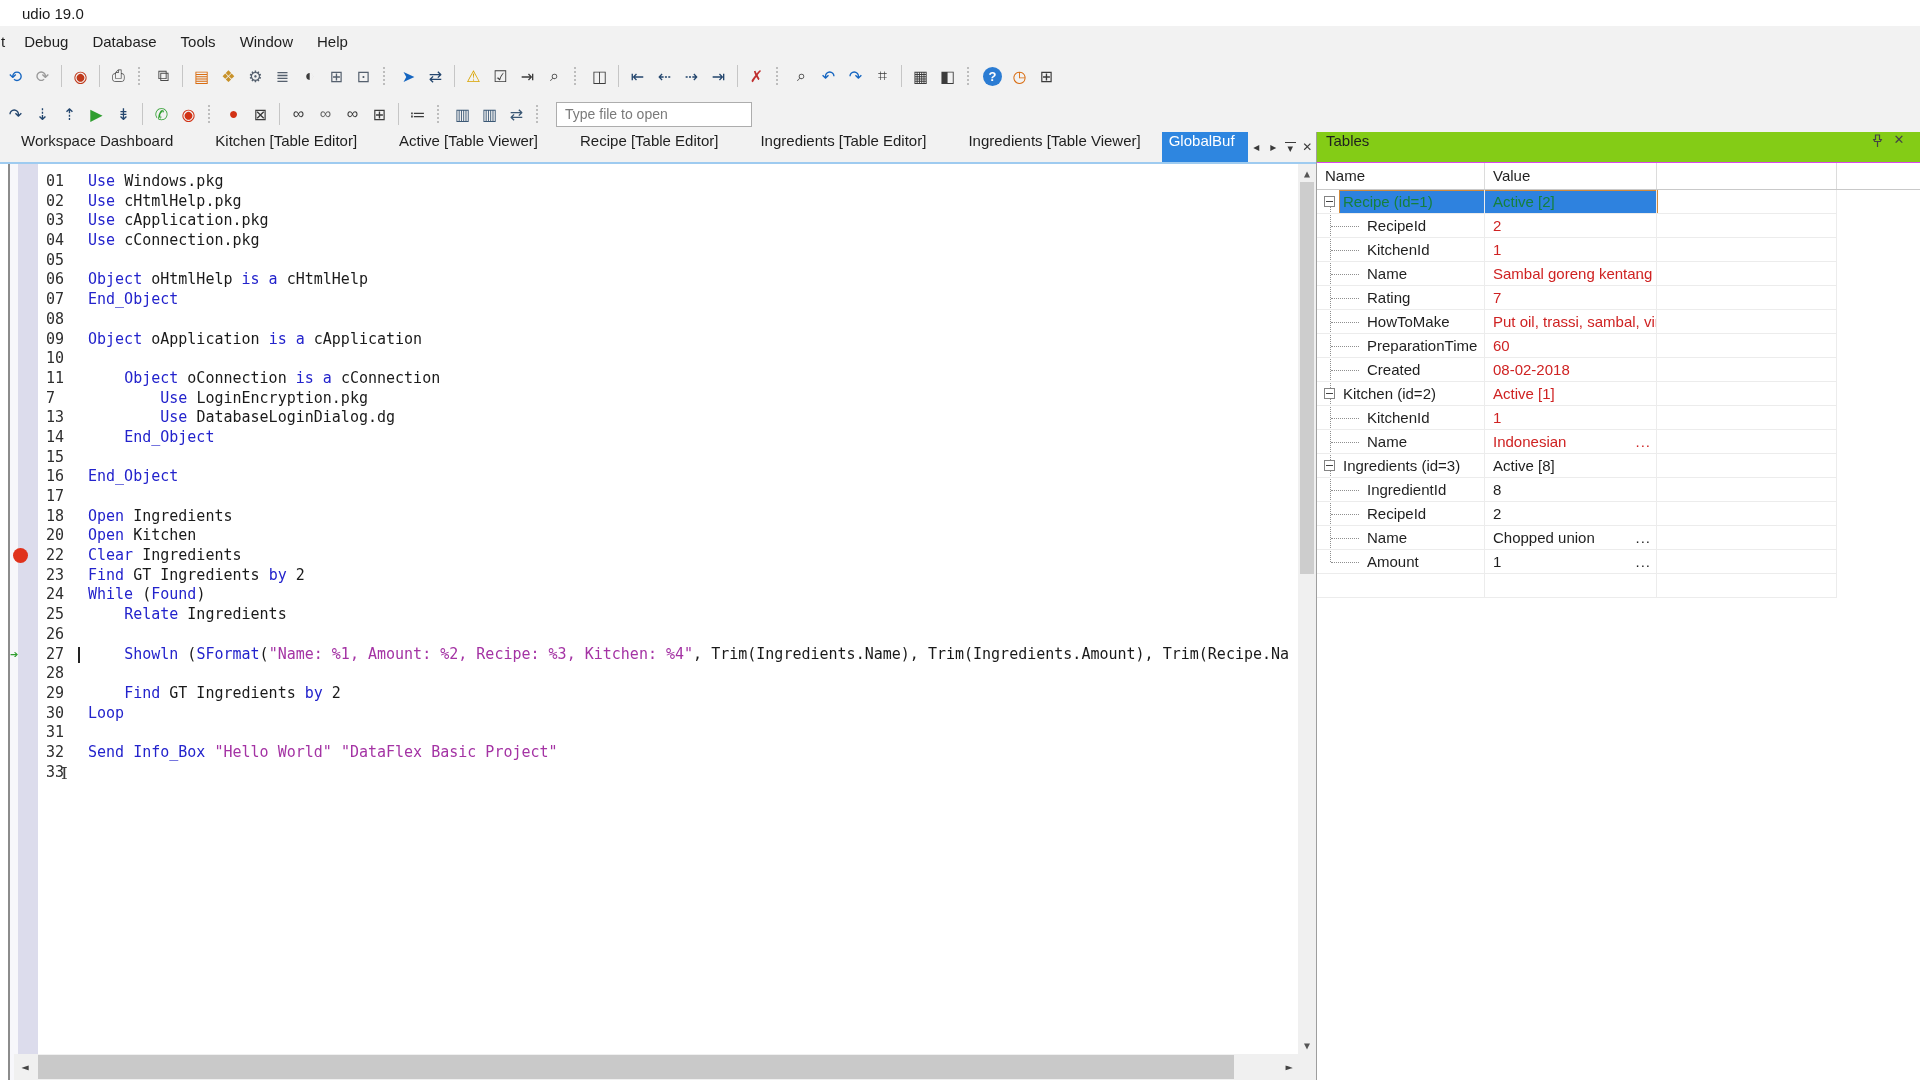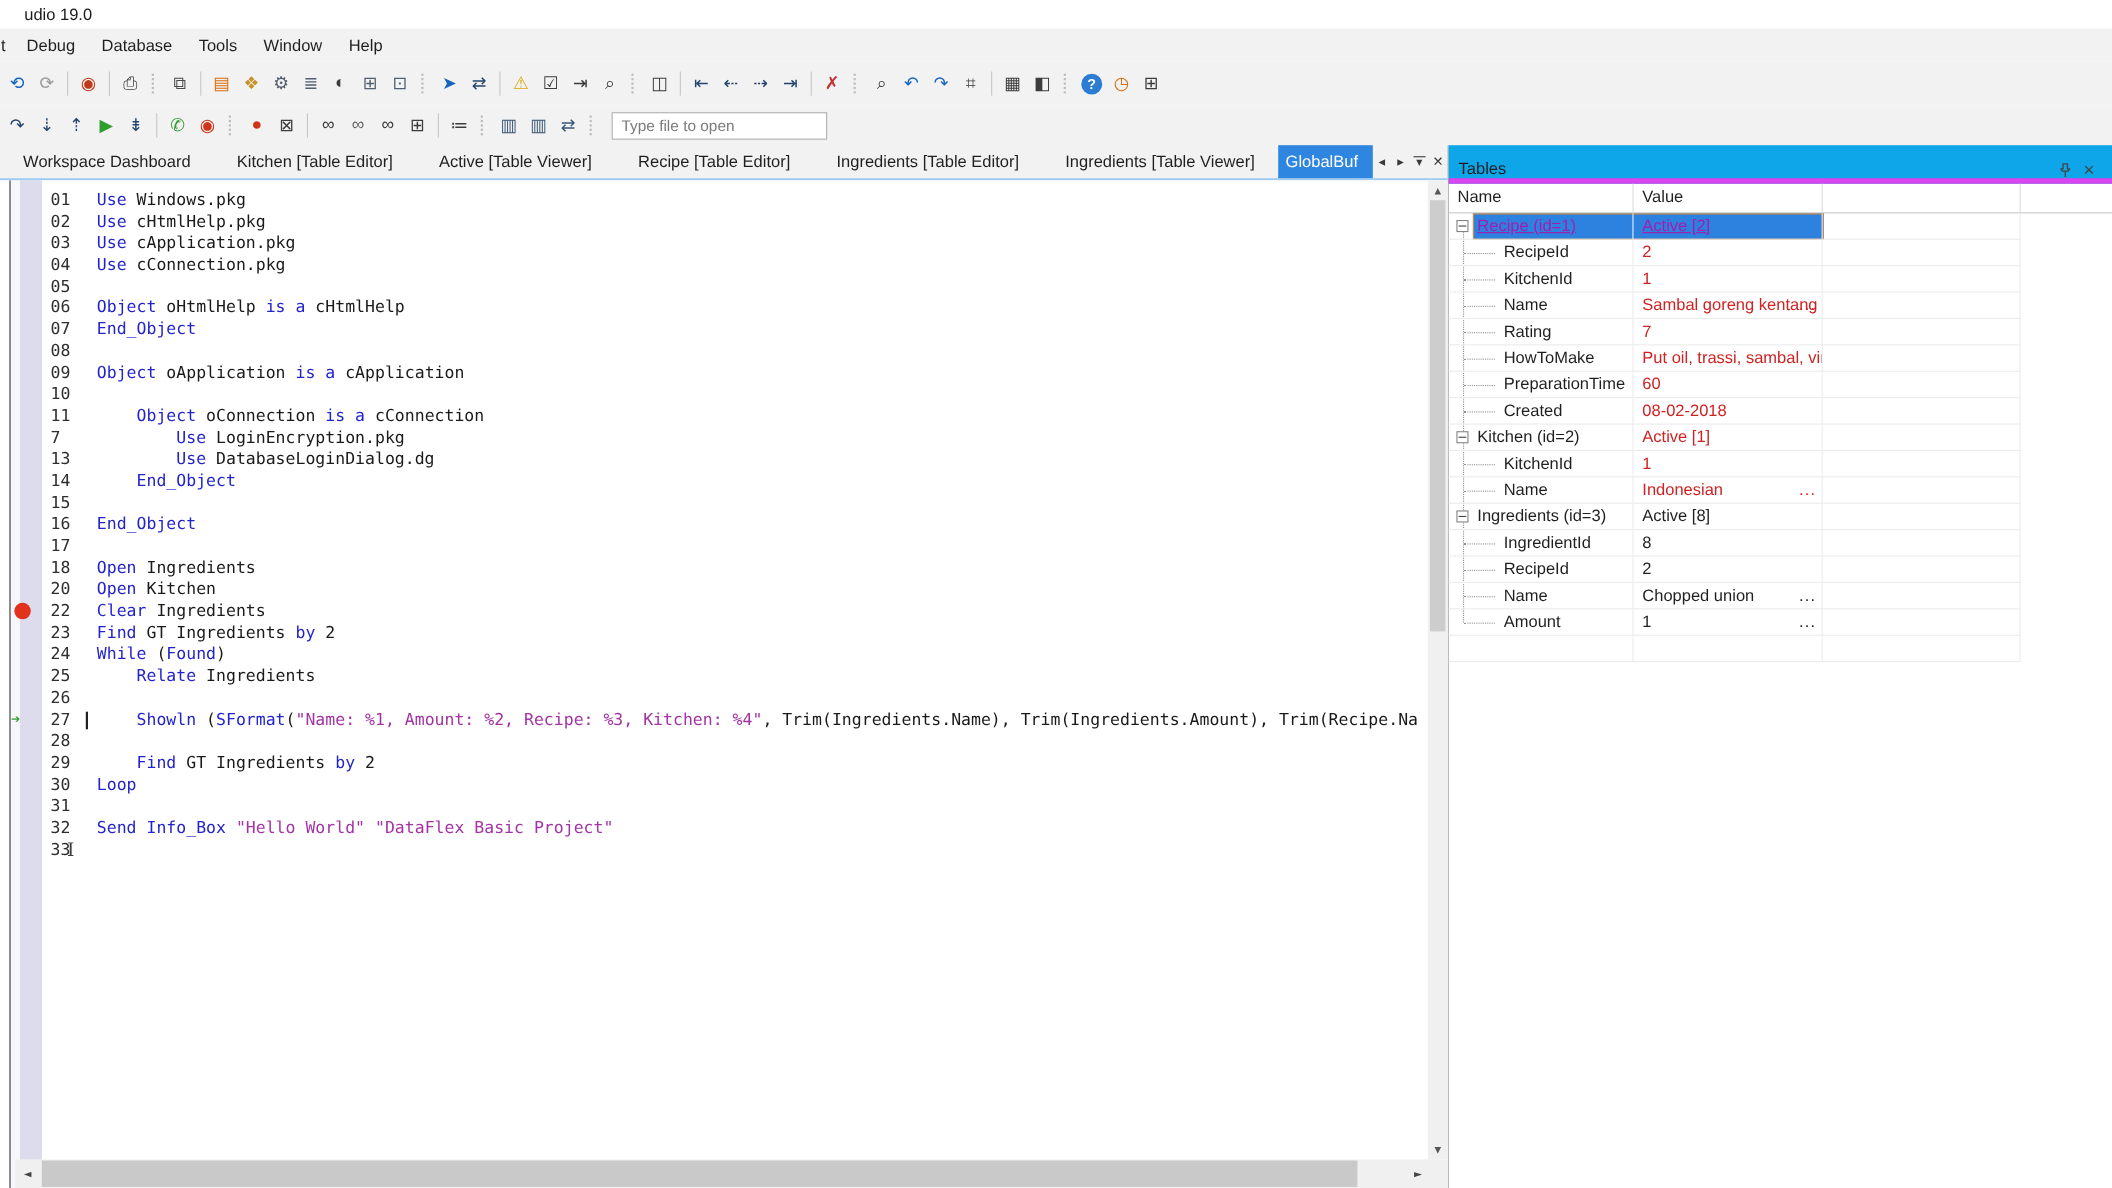--- a/index.html
+++ b/index.html
@@ -19,21 +19,21 @@
   .tbi.round{width:19px;height:19px;border-radius:50%;margin:0 4px;font-size:13px;font-weight:bold;}
   .tsep{width:1px;height:22px;background:#c6c6c6;margin:0 5px;flex:none;}
   .tgrip{width:4px;height:18px;border-left:2px dotted #bdbdbd;margin:0 6px;flex:none;}
   .combo{margin-left:8px;width:186px;height:23px;background:#fff;border:1px solid #adadad;
     font-size:14px;color:#7a7a7a;display:flex;align-items:center;padding-left:8px;flex:none;}
   
   .main{display:flex;height:948px;}
   .left-col{width:1316px;display:flex;flex-direction:column;flex:none;}
   .tabbar{height:30px;background:#f2f2f2;display:flex;align-items:stretch;
     border-bottom:2px solid #9ecbf0;flex:none;}
-  .tab{display:flex;align-items:center;padding:0 21px;font-size:15px;color:#1f1f1f;white-space:nowrap;}
+  .tab{display:flex;align-items:flex-start;padding:0 21px;font-size:15px;color:#1f1f1f;white-space:nowrap;}
   .tab.active{background:#2e86e0;color:#fff;padding:0 7px;width:72px;overflow:hidden;}
   .tabnav{display:flex;align-items:center;color:#3a3a3a;font-size:12px;}
   .tabnav span{width:17px;text-align:center;}
   .tabnav .tab-list-icon{border-top:1px solid #3a3a3a;line-height:10px;height:10px;width:11px;margin:0 3px;font-size:11px;}
   
   .editor{position:relative;flex:1;overflow:hidden;
     background:linear-gradient(90deg,#ffffff 0 8px,#8c8c8c 8px 10px,#f7f7fb 10px 18px,#dcdcec 18px 38px,#ffffff 38px);
     font-family:"DejaVu Sans Mono",monospace;font-size:15px;}
   .lines{position:absolute;top:8px;left:0;right:18px;}
   .cl{display:flex;height:19.7px;line-height:19.7px;white-space:pre;}
@@ -54,22 +54,22 @@
     display:flex;align-items:center;justify-content:center;}
   .vsb .ar.up{top:1px;} .vsb .ar.down{bottom:1px;}
   .vthumb{position:absolute;left:2px;width:14px;top:18px;height:392px;background:#cdcdcd;}
   .hsb{position:absolute;left:14px;right:0;bottom:0;height:26px;background:#f0f0f0;}
   .hsb .ar{position:absolute;top:0;bottom:0;width:22px;color:#444;font-size:12px;
     display:flex;align-items:center;justify-content:center;}
   .hsb .ar.l{left:0;} .hsb .ar.r{right:16px;}
   .hthumb{position:absolute;left:24px;top:1px;bottom:1px;width:1196px;background:#c9c9c9;}
   
   .right-col{flex:1;border-left:1px solid #9e9e9e;display:flex;flex-direction:column;background:#fff;}
-  .phead{height:30px;background:#0ea5e9;display:flex;align-items:flex-end;
-    padding:0 10px 0 9px;font-size:15px;color:#1f1f1f;border-bottom:5px solid #d946ef;flex:none;}
+  .phead{height:30px;background:#84cc16;display:flex;align-items:flex-start;
+    padding:0 10px 0 9px;font-size:15px;color:#1f1f1f;border-bottom:1px solid #d946ef;flex:none;}
   .phead .sp{flex:1;}
   .phead .hbtn{width:22px;text-align:center;color:#444;font-size:13px;}
   .grid{position:relative;font-size:15px;color:#1f1f1f;flex:none;}
   .ghead{display:flex;height:26px;line-height:26px;border-bottom:1px solid #c9c9c9;}
   .gc{box-sizing:border-box;padding-left:8px;border-right:1px solid #dcdcdc;overflow:hidden;white-space:nowrap;}
   .gc1{width:168px;flex:none;} .gc2{width:172px;flex:none;} .gc3{width:180px;flex:none;padding:0;}
   .grow{display:flex;height:24px;line-height:23px;position:relative;}
   .grow .gc{border-right:1px solid #ececec;border-bottom:1px solid #ececec;position:relative;}
   .treeline{position:absolute;left:13px;top:14px;height:358px;border-left:1px dotted #8f8f8f;}
   .exp{position:absolute;left:7px;top:6px;width:11px;height:11px;border:1px solid #848484;
@@ -77,21 +77,21 @@
   .exp::before{content:"";position:absolute;left:1px;right:1px;top:4px;border-top:1px solid #444;}
   .stub{position:absolute;left:14px;top:12px;width:28px;border-top:1px dotted #8f8f8f;}
   .grow .txt{position:relative;z-index:1;}
   .grow .name-txt{display:block;overflow:hidden;white-space:nowrap;}
   .lvl0 .name-txt{padding-left:18px;}
   .lvl1 .name-txt{padding-left:42px;}
   .valred{color:#cf2222;}
   .dots{position:absolute;right:5px;top:0;z-index:1;letter-spacing:1px;}
   .selrect{position:absolute;left:22px;top:0;width:319px;height:24px;background:#2e82df;
     border:1px solid #d28a3c;box-sizing:border-box;z-index:0;}
-  .selrow .name-txt,.selrow .val-txt{color:#a21caf;text-decoration:underline;}
+  .selrow .name-txt,.selrow .val-txt{color:#15803d;}
   .pin-svg{display:inline-block;vertical-align:middle;}
 </style>
 </head>
 <body>
 
 <div class="titlebar">
   <span>udio 19.0</span>
 </div>
 
 <div class="menubar">

